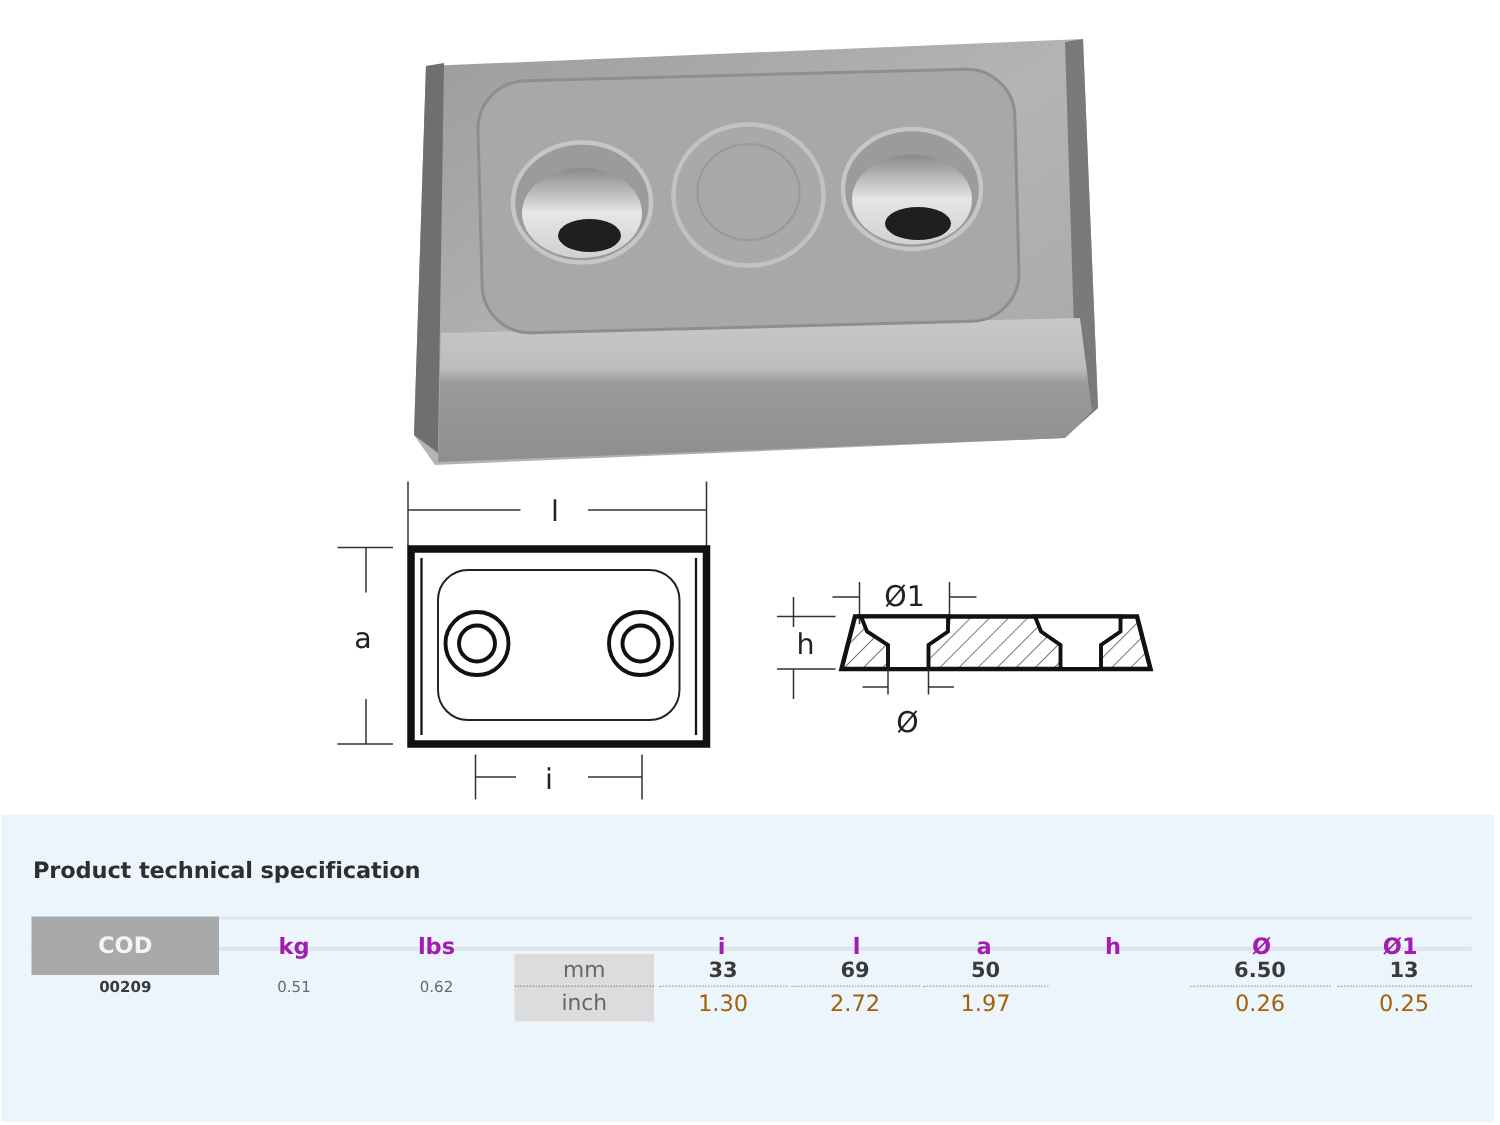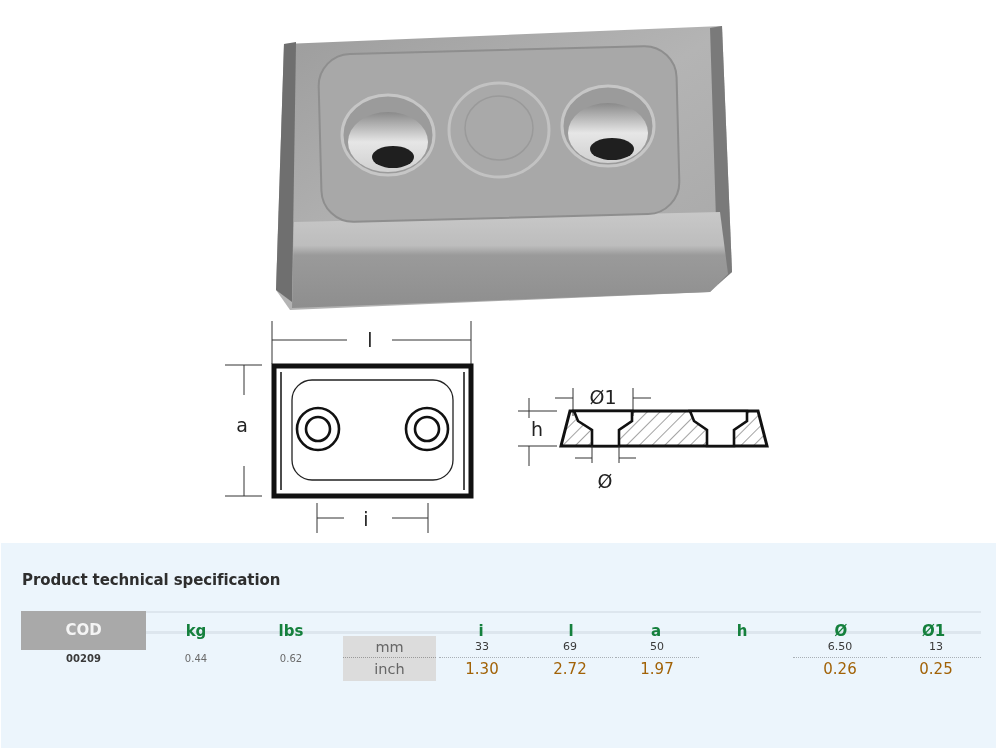--- a/index.html
+++ b/index.html
@@ -22,38 +22,38 @@
     }
     .spec-table { position: absolute; left: 20px; top: 68px; width: 960px; }
     .hdr-row {
       position: relative; height: 23px;
       border-top: 2px solid #dde6ee; border-bottom: 3px solid #dde6ee;
     }
     .hdr-row .cell, .data-row .cell {
       position: absolute; top: 0; text-align: center;
     }
     .hdr-row .cell {
-      height: 36px; line-height: 36px; font-size: 15px; font-weight: 700; color: #15803d;
+      height: 36px; line-height: 36px; font-size: 15px; font-weight: 700; color: #a21caf;
     }
     .hdr-row .cell.cod {
       left: 0; width: 125px; background: #a9a9a9; color: #f4f4f4; top: -2px; height: 39px; line-height: 39px;
     }
     .data-row { position: relative; height: 50px; }
     .data-row .cell.single {
       top: 0; height: 50px; line-height: 50px; font-size: 10px; color: #6a6a6a;
     }
     .data-row .cell.single.code { font-weight: 700; color: #3a3a3a; }
     .units {
       position: absolute; left: 322px; top: 2px; width: 93px; height: 45px;
       background: #dcdcdc; text-align: center; font-size: 14.5px; color: #666;
     }
     .units .u1 { height: 22px; line-height: 22px; border-bottom: 1px dotted #9a9a9a; }
     .units .u2 { height: 22px; line-height: 22px; }
     .dimcol { position: absolute; top: 2px; height: 45px; text-align: center; }
-    .dimcol .mm { height: 22px; line-height: 22px; font-size: 11px; font-weight: 400; color: #3a3a3a; border-bottom: 1px dotted #a9b0b6; }
+    .dimcol .mm { height: 22px; line-height: 22px; font-size: 14px; font-weight: 700; color: #3a3a3a; border-bottom: 1px dotted #a9b0b6; }
     .dimcol .in { height: 22px; line-height: 22px; font-size: 15px; color: #a16207; }
   </style>
 </head>
 <body>
 
 <div class="photo">
   <svg width="476" height="292" viewBox="0 0 476 292">
     <defs>
       <linearGradient id="metalTop" x1="0" y1="0" x2="1" y2="1">
         <stop offset="0" stop-color="#9c9c9c"></stop>
@@ -187,21 +187,21 @@
       <div class="cell" style="left:415px;width:90px">i</div>
       <div class="cell" style="left:505px;width:90px">l</div>
       <div class="cell" style="left:590px;width:90px">a</div>
       <div class="cell" style="left:676px;width:90px">h</div>
       <div class="cell" style="left:770px;width:100px">Ø</div>
       <div class="cell" style="left:865px;width:95px">Ø1</div>
     </div>
 
     <div class="data-row">
       <div class="cell single code" style="left:0;width:125px">00209</div>
-      <div class="cell single" style="left:125px;width:100px">0.44</div>
+      <div class="cell single" style="left:125px;width:100px">0.51</div>
       <div class="cell single" style="left:220px;width:100px">0.62</div>
 
       <div class="units">
         <div class="u1">mm</div>
         <div class="u2">inch</div>
       </div>
 
       <div class="dimcol" style="left:418px;width:86px">
         <div class="mm">33</div>
         <div class="in">1.30</div>

